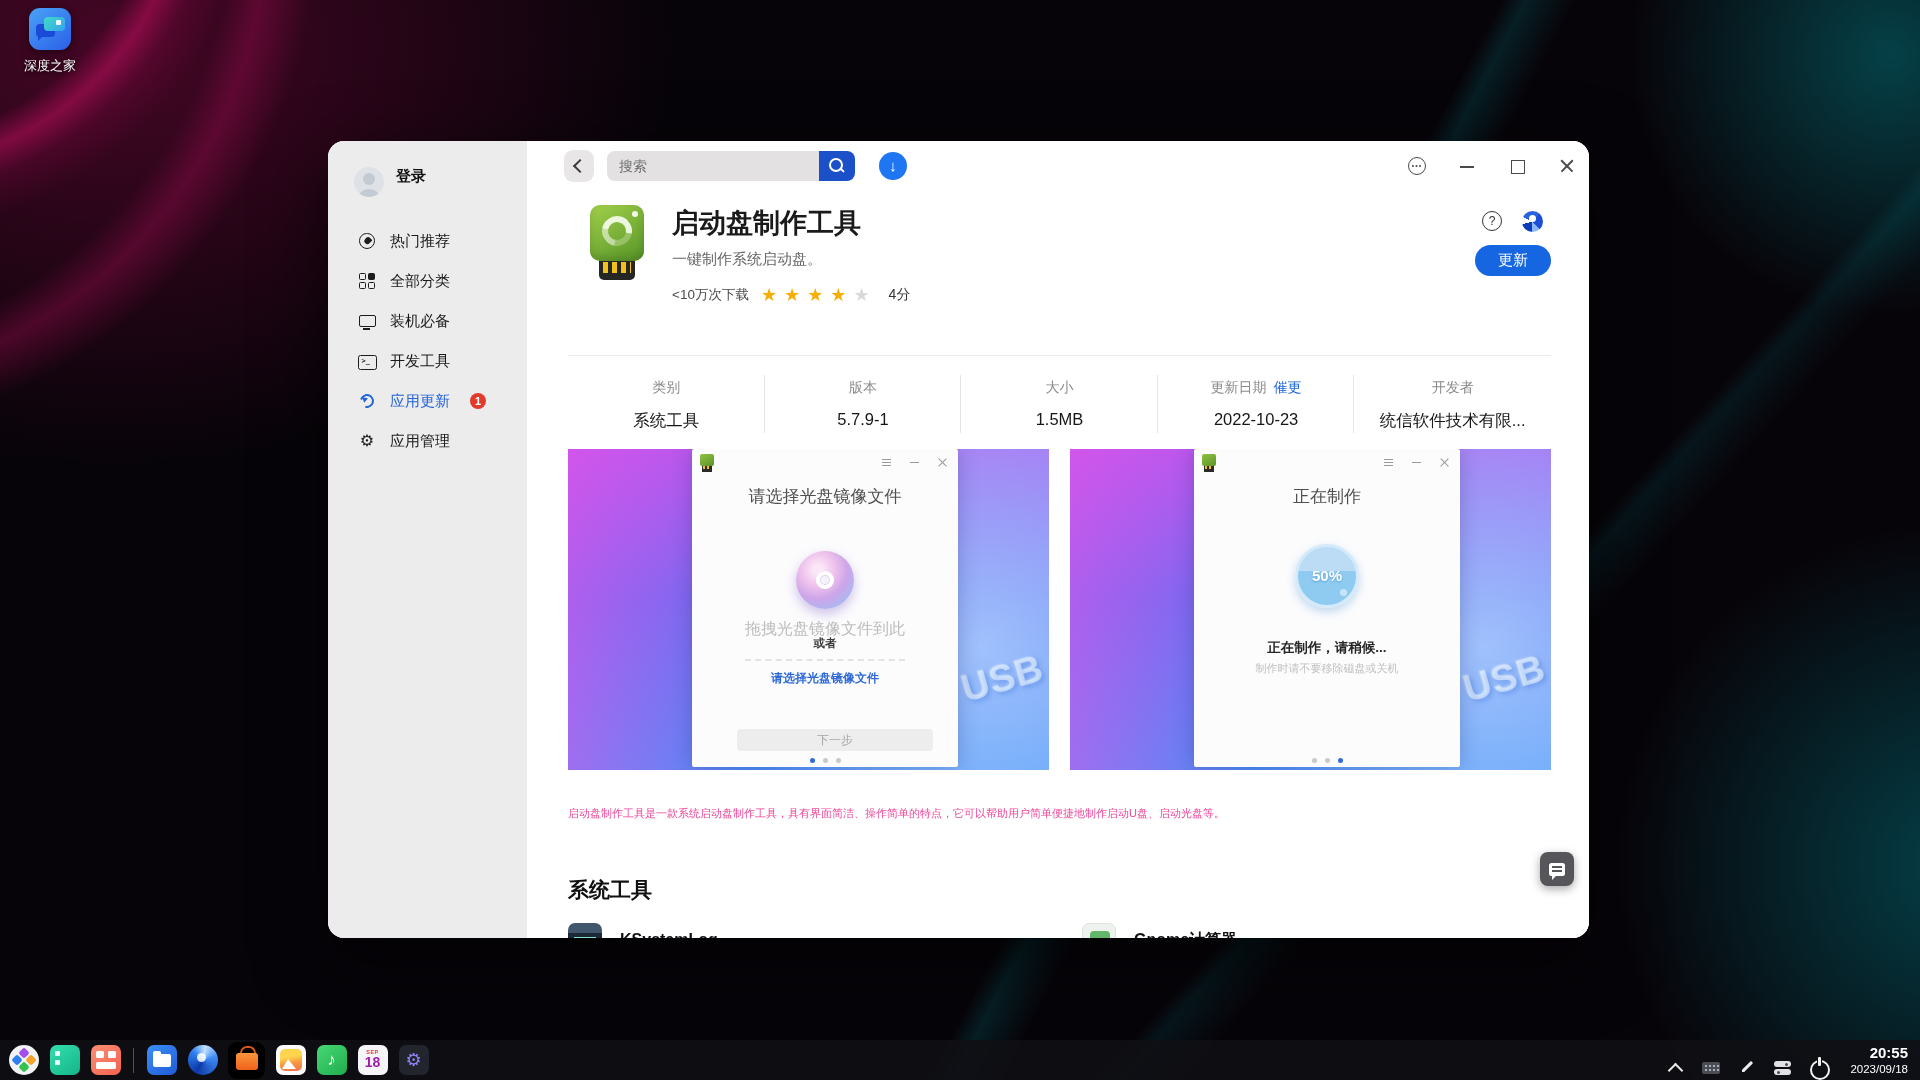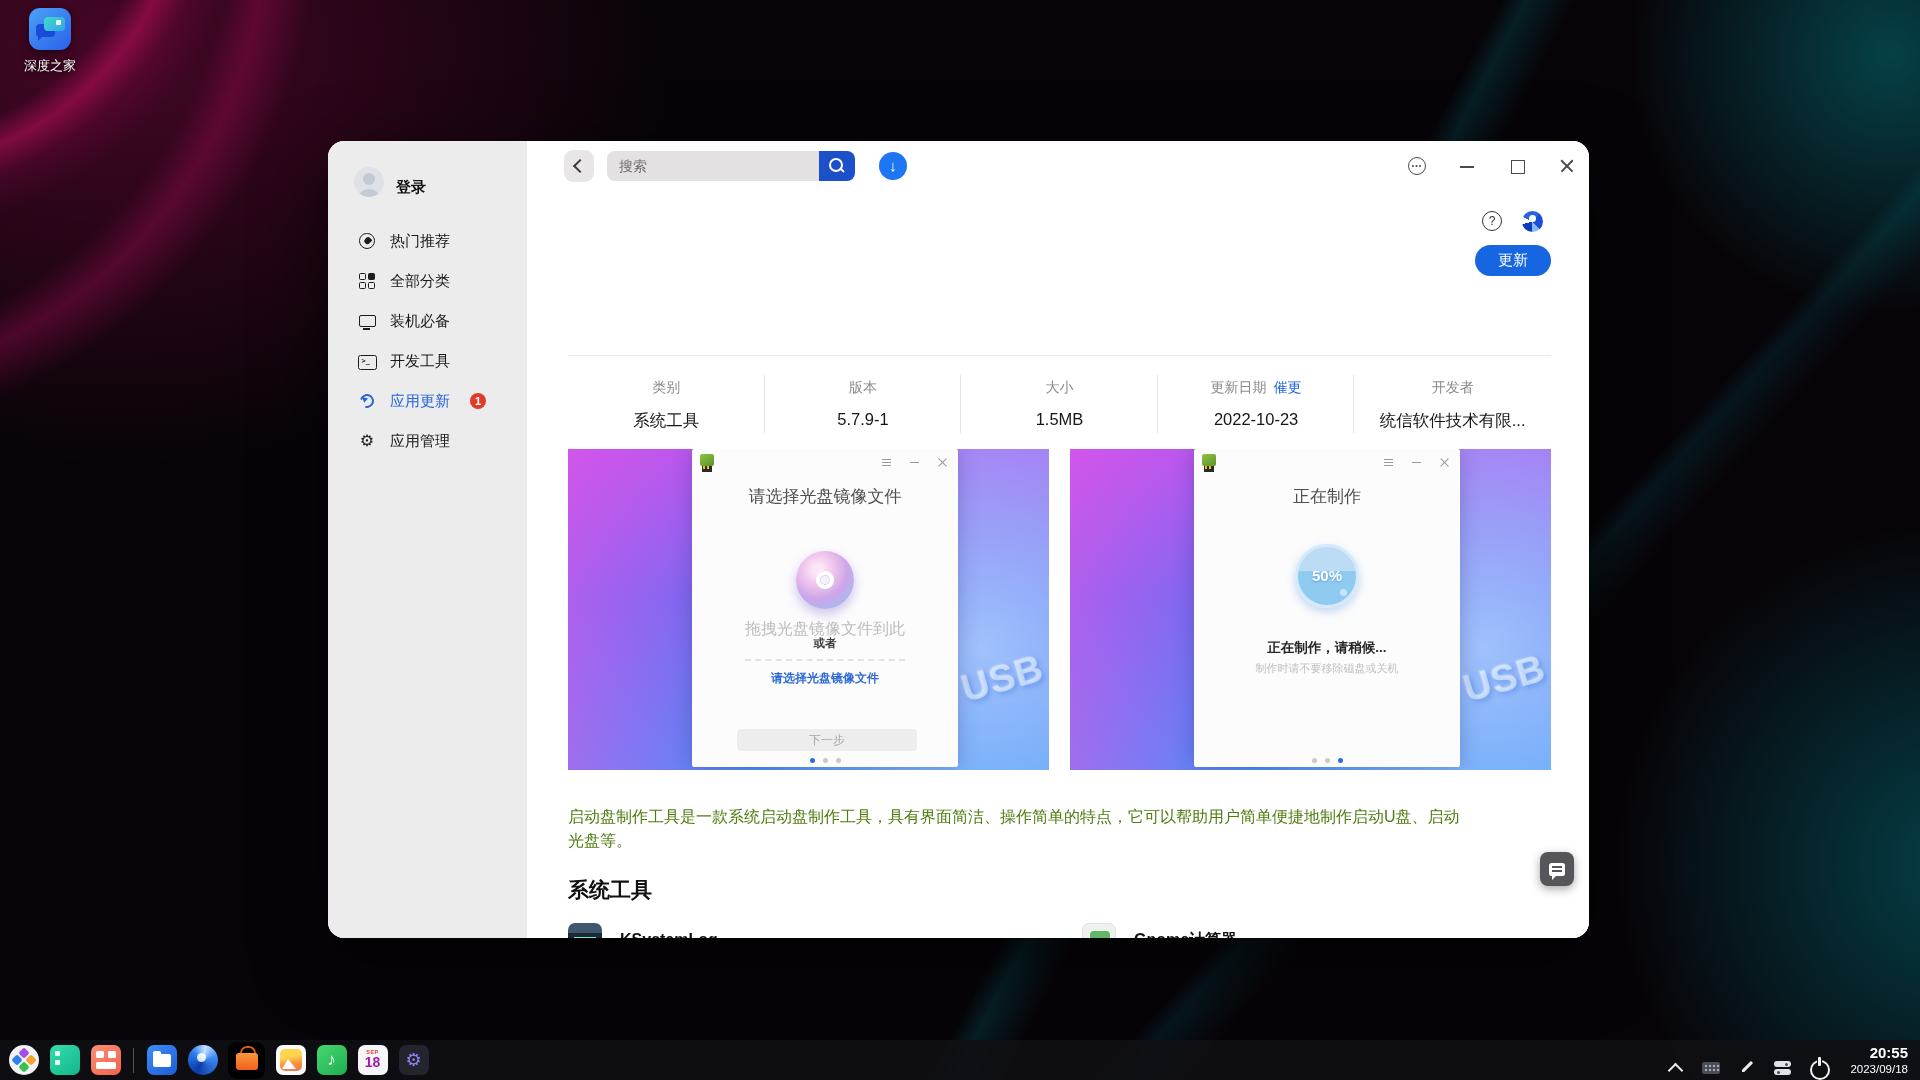--- a/index.html
+++ b/index.html
@@ -29,21 +29,21 @@
     background:#1b49d8; }
   .bub-front::after { content:""; position:absolute; left:2px; bottom:-4px; border:4px solid transparent; border-top-color:#1b49d8; border-left-color:#1b49d8; }
   .shortcut-label { margin-top:7px; font-size:13px; color:#fff; text-shadow:0 1px 4px rgba(0,0,0,.9); }
 
   
   .window { position:absolute; left:328px; top:141px; width:1261px; height:797px; border-radius:16px;
     background:#fff; box-shadow:0 22px 70px rgba(0,0,0,.65); display:flex; overflow:hidden; }
 
   
   .sidebar { width:199px; flex-shrink:0; background:#edecec; padding-top:18px; }
-  .login { display:flex; align-items:flex-end; gap:12px; margin:8px 0 24px 26px; cursor:pointer; }
+  .login { display:flex; align-items:flex-start; gap:12px; margin:8px 0 24px 26px; cursor:pointer; }
   .avatar { position:relative; width:30px; height:30px; border-radius:50%; background:#dee2e7; overflow:hidden; }
   .avatar::before { content:""; position:absolute; left:9px; top:6px; width:12px; height:12px; border-radius:50%; background:#c2cad4; }
   .avatar::after { content:""; position:absolute; left:4px; bottom:-12px; width:22px; height:20px; border-radius:50%; background:#c2cad4; }
   .login-label { font-size:15px; font-weight:bold; color:#111; }
   .side-item { display:flex; align-items:center; gap:14px; height:40px; padding-left:30px; font-size:15px; color:#1a1a1a; cursor:pointer; }
   .side-item.active { color:#2464d9; }
   .badge { min-width:16px; height:16px; border-radius:8px; background:#e23a2b; color:#fff; font-size:11px; font-weight:bold;
     display:flex; align-items:center; justify-content:center; margin-left:6px; padding:0 3px; }
 
   .ico { position:relative; width:18px; height:18px; flex-shrink:0; }
@@ -152,34 +152,34 @@
   .shot-title { position:absolute; left:0; right:0; top:36px; text-align:center; font-size:17px; color:#4f4f4f; }
   .cd { position:absolute; left:50%; top:102px; margin-left:-29px; width:58px; height:58px; border-radius:50%;
     background:radial-gradient(circle at 38% 32%, #fbe7f7 0 8%, #f0c4ec 30%, #cda5e9 55%, #abb8f0 78%, #9fd0f3 100%);
     box-shadow:0 5px 12px rgba(150,120,210,.45); }
   .cd::after { content:""; position:absolute; left:50%; top:50%; width:18px; height:18px; margin:-9px 0 0 -9px; border-radius:50%;
     background:#f6f2fa; box-shadow:inset 0 0 0 4px #fff, inset 0 0 0 5px #e0d4ee; }
   .hint { position:absolute; left:0; right:0; top:170px; text-align:center; font-size:16px; color:#bcbcbc; }
   .orr { position:absolute; left:0; right:0; top:187px; text-align:center; font-size:11.5px; font-weight:bold; color:#3a3a3a; }
   .dash { position:absolute; left:53px; top:210px; width:160px; border-top:2px dashed #e3e3e3; }
   .choose { position:absolute; left:0; right:0; top:221px; text-align:center; font-size:12px; font-weight:bold; color:#2e6ad6; }
-  .next { position:absolute; left:45px; bottom:16px; width:180px; height:22px; border-radius:4px; background:#ededed;
+  .next { position:absolute; left:45px; bottom:16px; width:196px; height:22px; border-radius:4px; background:#ededed;
     text-align:center; line-height:22px; font-size:12px; color:#a5a5a5; }
   .dots { position:absolute; left:0; right:0; bottom:4px; display:flex; justify-content:center; gap:8px; }
   .dots i { width:5px; height:5px; border-radius:50%; background:#c9c9c9; }
   .dots i.active { background:#2f6bd8; }
   .prog { position:absolute; left:50%; top:95px; margin-left:-32px; width:64px; height:64px; border-radius:50%;
     background:linear-gradient(180deg,#bcdcf6 0 42%,#8fcbf0 42%); border:3px solid #d4eafb;
     box-shadow:0 4px 10px rgba(100,160,220,.4); color:#fff; font-size:15px; font-weight:bold; text-align:center; line-height:58px;
     text-shadow:0 1px 2px rgba(60,130,200,.6); }
   .prog::after { content:""; position:absolute; right:9px; bottom:9px; width:7px; height:7px; border-radius:50%; background:rgba(255,255,255,.5); }
   .status { position:absolute; left:0; right:0; top:190px; text-align:center; font-size:13.5px; font-weight:bold; color:#262626; }
   .warning { position:absolute; left:0; right:0; top:212px; text-align:center; font-size:11px; color:#c0c0c0; }
 
-  .desc { position:absolute; top:664px; left:41px; right:120px; font-size:16px; color:#4d7c0f; line-height:1.5; }
+  .desc { position:absolute; top:664px; left:41px; right:120px; font-size:11px; color:#ec4899; line-height:1.5; }
   .rel-h { position:absolute; top:735px; left:41px; font-size:21px; font-weight:bold; color:#101010; }
   .rel-item { position:absolute; top:782px; display:flex; align-items:center; gap:18px; cursor:pointer; }
   .rel-item.r1 { left:41px; } .rel-item.r2 { left:555px; }
   .rel-name { font-size:16px; font-weight:bold; color:#111; }
   .ri { width:34px; height:34px; border-radius:7px; position:relative; }
   .ri-klog { background:linear-gradient(180deg,#41586c 0 30%,#1d2936 30%); }
   .ri-klog::after { content:""; position:absolute; left:6px; top:14px; width:22px; height:2px; background:#7fe3c8;
     box-shadow:0 5px 0 #5a9ad0, 0 10px 0 #5a9ad0; }
   .ri-calc { background:#eef2ee; border:1px solid #dde4dd; }
   .ri-calc::after { content:""; position:absolute; left:7px; top:7px; width:20px; height:20px; border-radius:4px; background:#63b56a; }
@@ -317,20 +317,39 @@
       <div class="download-btn">
         <span>↓</span>
       </div>
       <div class="win-controls">
         <span class="wc wc-menu"></span>
         <span class="wc wc-min"></span>
         <span class="wc wc-max"></span>
         <span class="wc wc-close"></span>
       </div>
 
+      <div class="app-head">
+        <div class="usb">
+          <div class="usb-body">
+              <i class="usb-swirl"></i>
+            </div>
+          <div class="usb-plug">
+              <div class="usb-pins"></div>
+            </div>
+        </div>
+        <div>
+          <div class="app-title">启动盘制作工具</div>
+          <div class="app-sub">一键制作系统启动盘。</div>
+          <div class="app-meta">
+            <span class="downloads">&lt;10万次下载</span>
+            <span class="stars"><i class="star filled"></i><i class="star filled"></i><i class="star filled"></i><i class="star filled"></i><i class="star"></i></span>
+            <span class="rating">4分</span>
+          </div>
+        </div>
+      </div>
       <div class="actions">
         <div class="action-icons">
           <span class="help-ic">?</span>
           <span class="spiral-ic"></span>
         </div>
         <button class="update-btn">更新</button>
       </div>
 
       <div class="rule"></div>
 

